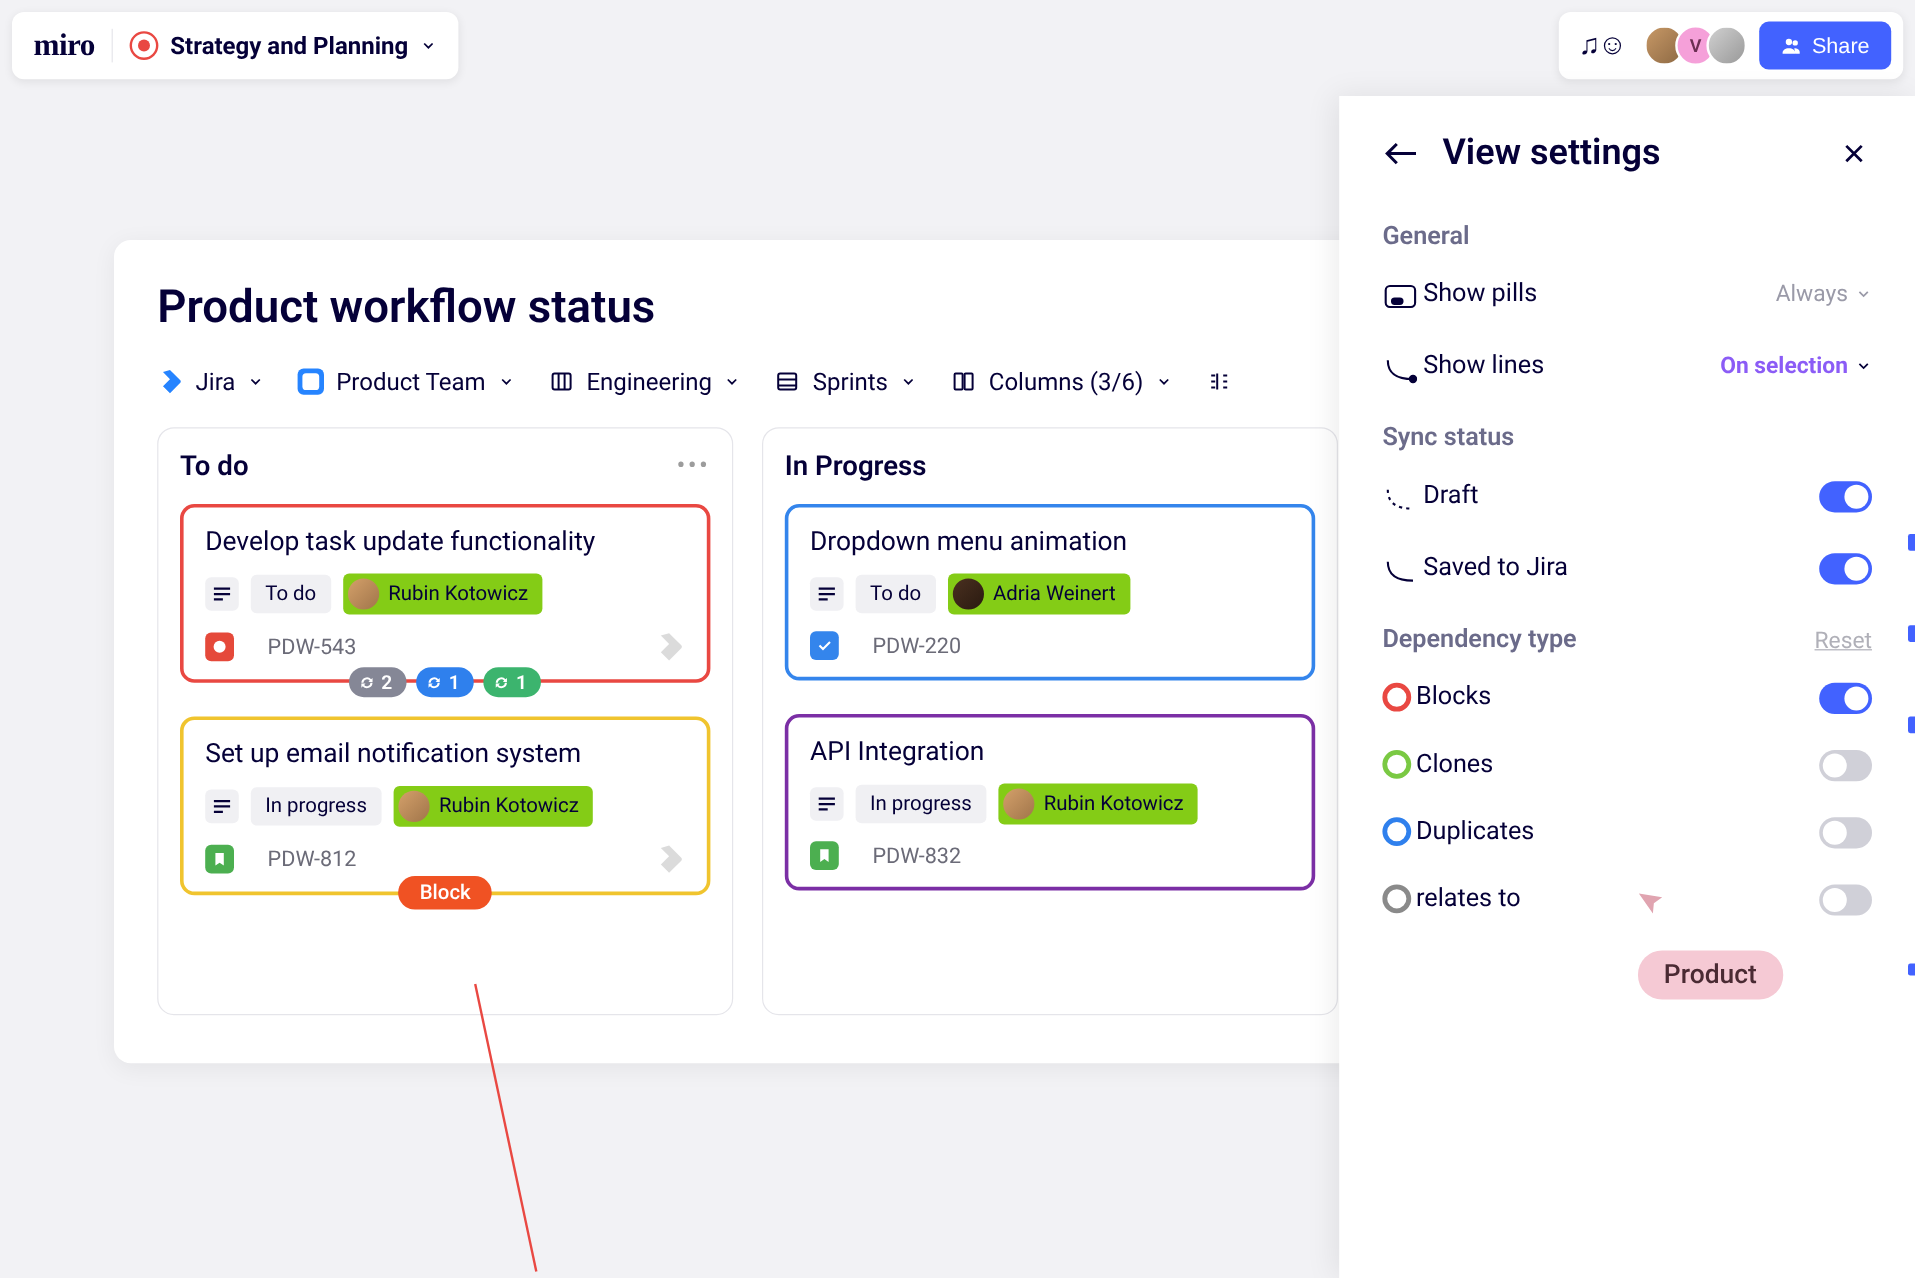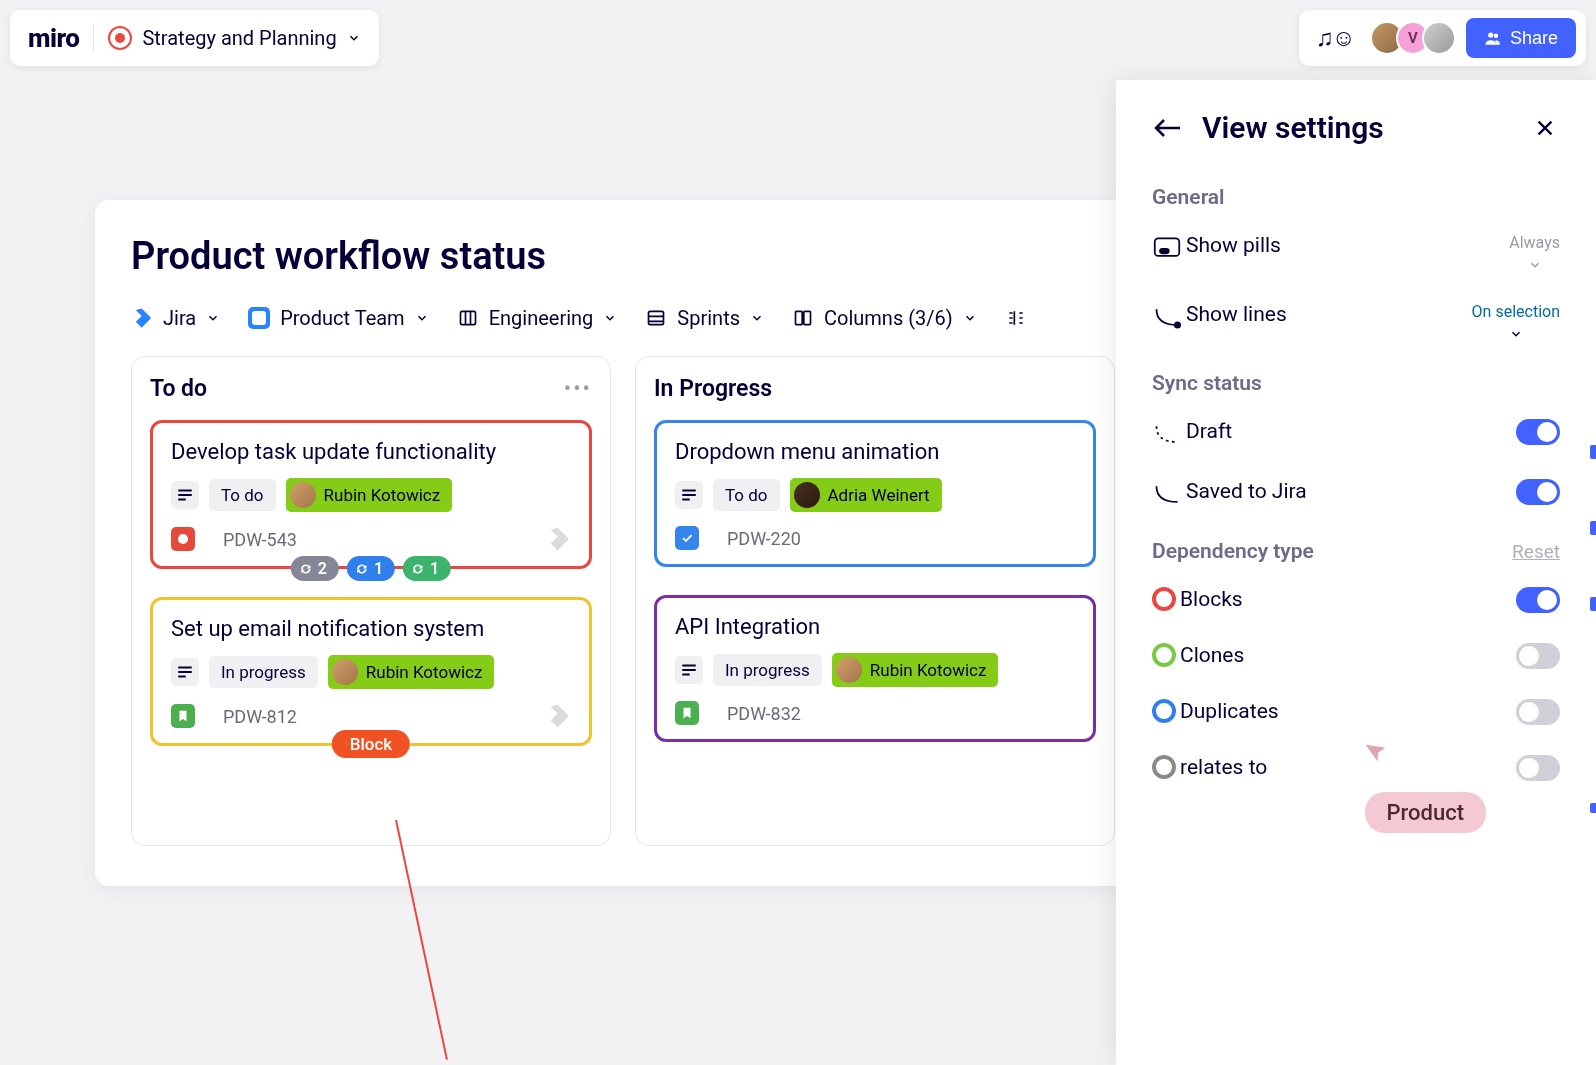--- a/index.html
+++ b/index.html
@@ -1,25 +1,25 @@
 <!DOCTYPE html>
 <html><head>
 <meta charset="utf-8">
 <style>
 * { box-sizing: border-box; margin: 0; padding: 0; }
 body { font-family: -apple-system, BlinkMacSystemFont, "Segoe UI", Roboto, Helvetica, Arial, sans-serif; background: #f2f2f5; width: 1596px; height: 1065px; overflow: hidden; position: relative; }
 
 
 .topbar-left { position: absolute; top: 10px; left: 10px; background: #fff; border-radius: 10px; box-shadow: 0 2px 8px rgba(0,0,0,0.08); display: flex; align-items: center; height: 56px; padding: 0 18px; gap: 14px; }
-.miro-logo { font-weight: 800; font-size: 26px; letter-spacing: -0.5px; color: #050038; }
+.miro-logo { font-weight: 800; font-size: 26px; letter-spacing: -0.5px; color: #050038; font-family: Liberation Serif, serif; }
 .vdiv { width: 1px; height: 28px; background: #e5e5ea; }
 .board-name-wrap { display: flex; align-items: center; gap: 10px; cursor: pointer; }
 .board-icon { width: 24px; height: 24px; border-radius: 50%; border: 2px solid #e94842; display: flex; align-items: center; justify-content: center; }
 .board-icon-inner { width: 10px; height: 10px; background: #e94842; border-radius: 50%; position: relative; }
-.board-name { font-size: 20px; color: #050038; font-weight: 400; }
+.board-name { font-size: 20px; color: #050038; font-weight: 700; }
 .chev-down { width: 14px; height: 14px; }
 .chev-down svg { display:block; }
 
 
 .topbar-right { position: absolute; top: 10px; right: 10px; background: #fff; border-radius: 10px; box-shadow: 0 2px 8px rgba(0,0,0,0.08); display: flex; align-items: center; height: 56px; padding: 0 10px; gap: 10px; }
 .reactions-icon { font-size: 24px; font-family: Georgia, serif; letter-spacing: -2px; color: #050038; padding: 0 6px;}
 .avatars { display: flex; align-items: center; }
 .avatar { width: 34px; height: 34px; border-radius: 50%; border: 2px solid #fff; margin-left: -8px; display: flex; align-items: center; justify-content: center; font-size: 15px; font-weight: 600; }
 .avatar:first-child { margin-left: 0; }
 .avatar-v { background: #f5a0d9; color: #6b2e52; }
@@ -79,22 +79,22 @@
 
 .settings-panel { position:absolute; top:80px; right:0; bottom:0; width:480px; background:#fff; box-shadow: -4px 0 24px rgba(0,0,0,0.08); padding: 30px 36px; }
 .sp-header { display:flex; align-items:center; gap:18px; margin-bottom:40px; }
 .back-arrow { cursor:pointer; width: 32px; display:flex; }
 .sp-title { font-size: 30px; font-weight:600; color:#050038; flex:1; }
 .close-x { cursor:pointer; width: 26px; display:flex; }
 .sp-section-label { font-size:21px; font-weight:600; color:#6b6b8a; margin-bottom: 24px; }
 .sp-row { display:flex; align-items:flex-start; gap:4px; margin-bottom: 30px; }
 .sp-row-icon { width:30px; height:30px; display:flex; align-items:center; justify-content:center; }
 .sp-row-label { font-size:21px; color:#050038; flex:1; }
-.sp-row-value { font-size:16px; color:#9a9aa8; display:flex; align-items:center; gap:6px;flex-direction:column; }
-.sp-row-value-dark { color:#0369a1; }
+.sp-row-value { font-size:19px; color:#9a9aa8; display:flex; align-items:center; gap:6px; }
+.sp-row-value-dark { color:#8b5cf6;font-weight:bold; }
 .dep-circle { width:24px; height:24px; border-radius:50%; border:4px solid; }
 .dc-red{border-color:#e94842;} .dc-green{border-color:#7ac943;} .dc-blue{border-color:#2f80ed;} .dc-gray{border-color:#8a8a8a;}
 .reset-link { font-size:19px; color:#b0b0b8; text-decoration:underline; cursor:pointer; }
 .sp-section-head { display:flex; justify-content:space-between; align-items:center; margin-bottom:24px; }
 
 
 .toggle { width:44px; height:26px; border-radius:13px; position:relative; cursor:pointer; transition:.2s; }
 .toggle::after{content:"";position:absolute;width:20px;height:20px;background:#fff;border-radius:50%;top:3px;transition:.2s;}
 .toggle-on { background:#4262ff; } .toggle-on::after{ left:21px; }
 .toggle-off { background:#d0d0d8; } .toggle-off::after{ left:3px; }

